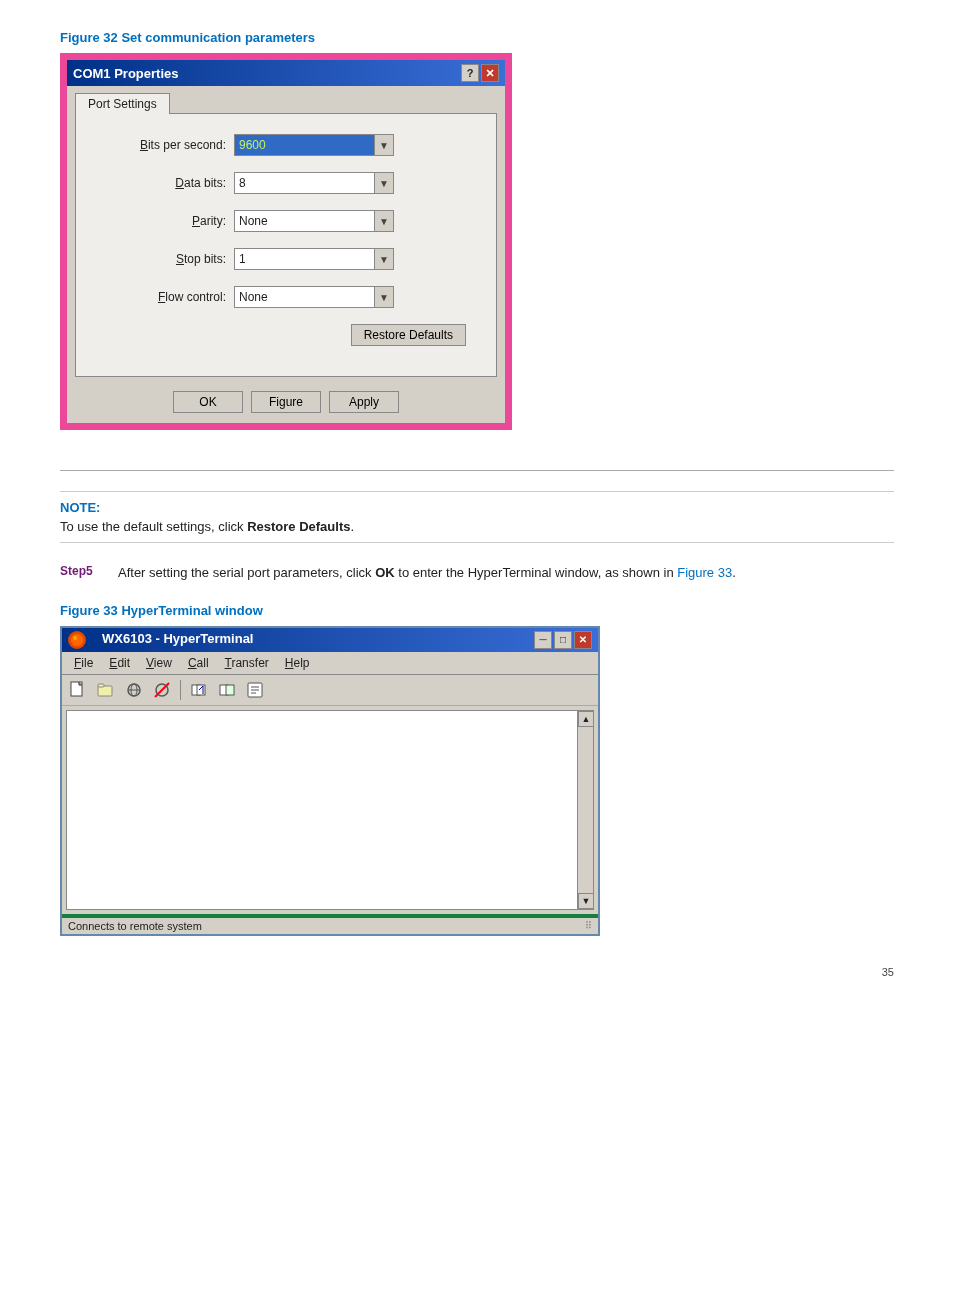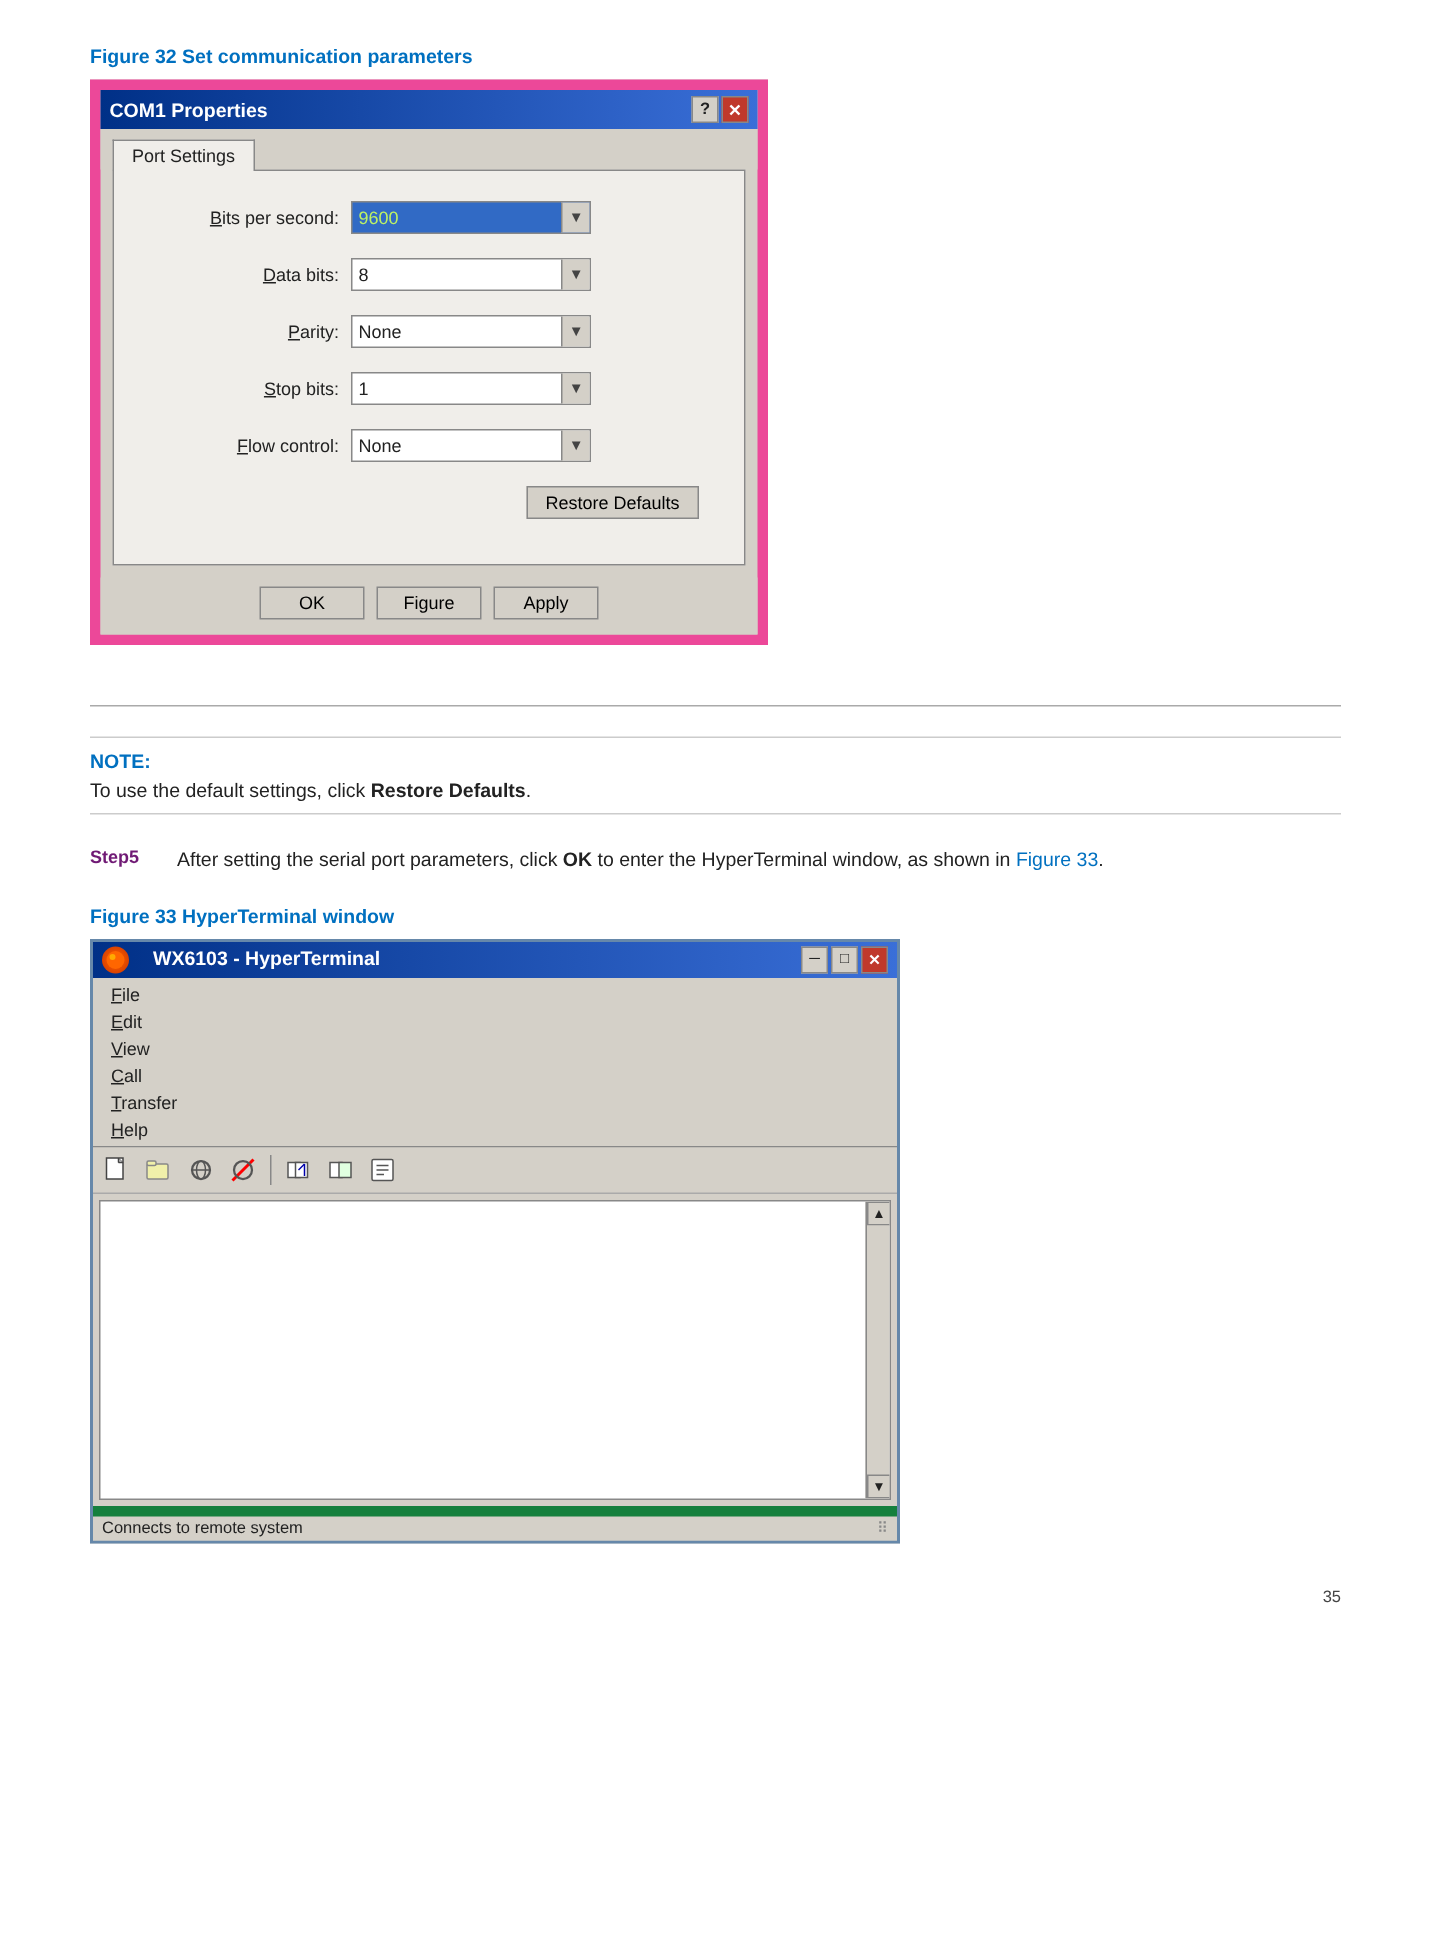--- a/index.html
+++ b/index.html
@@ -262,21 +262,20 @@
     }
 
     
     .menu-bar {
       background: #d4d0c8;
       display: flex;
       gap: 0;
       padding: 2px 4px;
       font-size: 12px;
       border-bottom: 1px solid #888;
-      flex-direction: column;
     }
     .menu-item {
       padding: 2px 8px;
       cursor: pointer;
     }
     .menu-item u { text-decoration: underline; }
 
     
     .toolbar {
       background: #d4d0c8;
@@ -336,21 +335,21 @@
       cursor: pointer;
     }
     .scrollbar-track {
       flex: 1;
       background: #d4d0c8;
     }
 
     
     .status-bar {
       background: #d4d0c8;
-      border-top: 7px solid #15803d;
+      border-top: 4px solid #15803d;
       padding: 2px 6px;
       font-size: 11px;
       display: flex;
       justify-content: space-between;
       align-items: center;
     }
     .status-grip {
       font-size: 10px;
       color: #888;
     }

